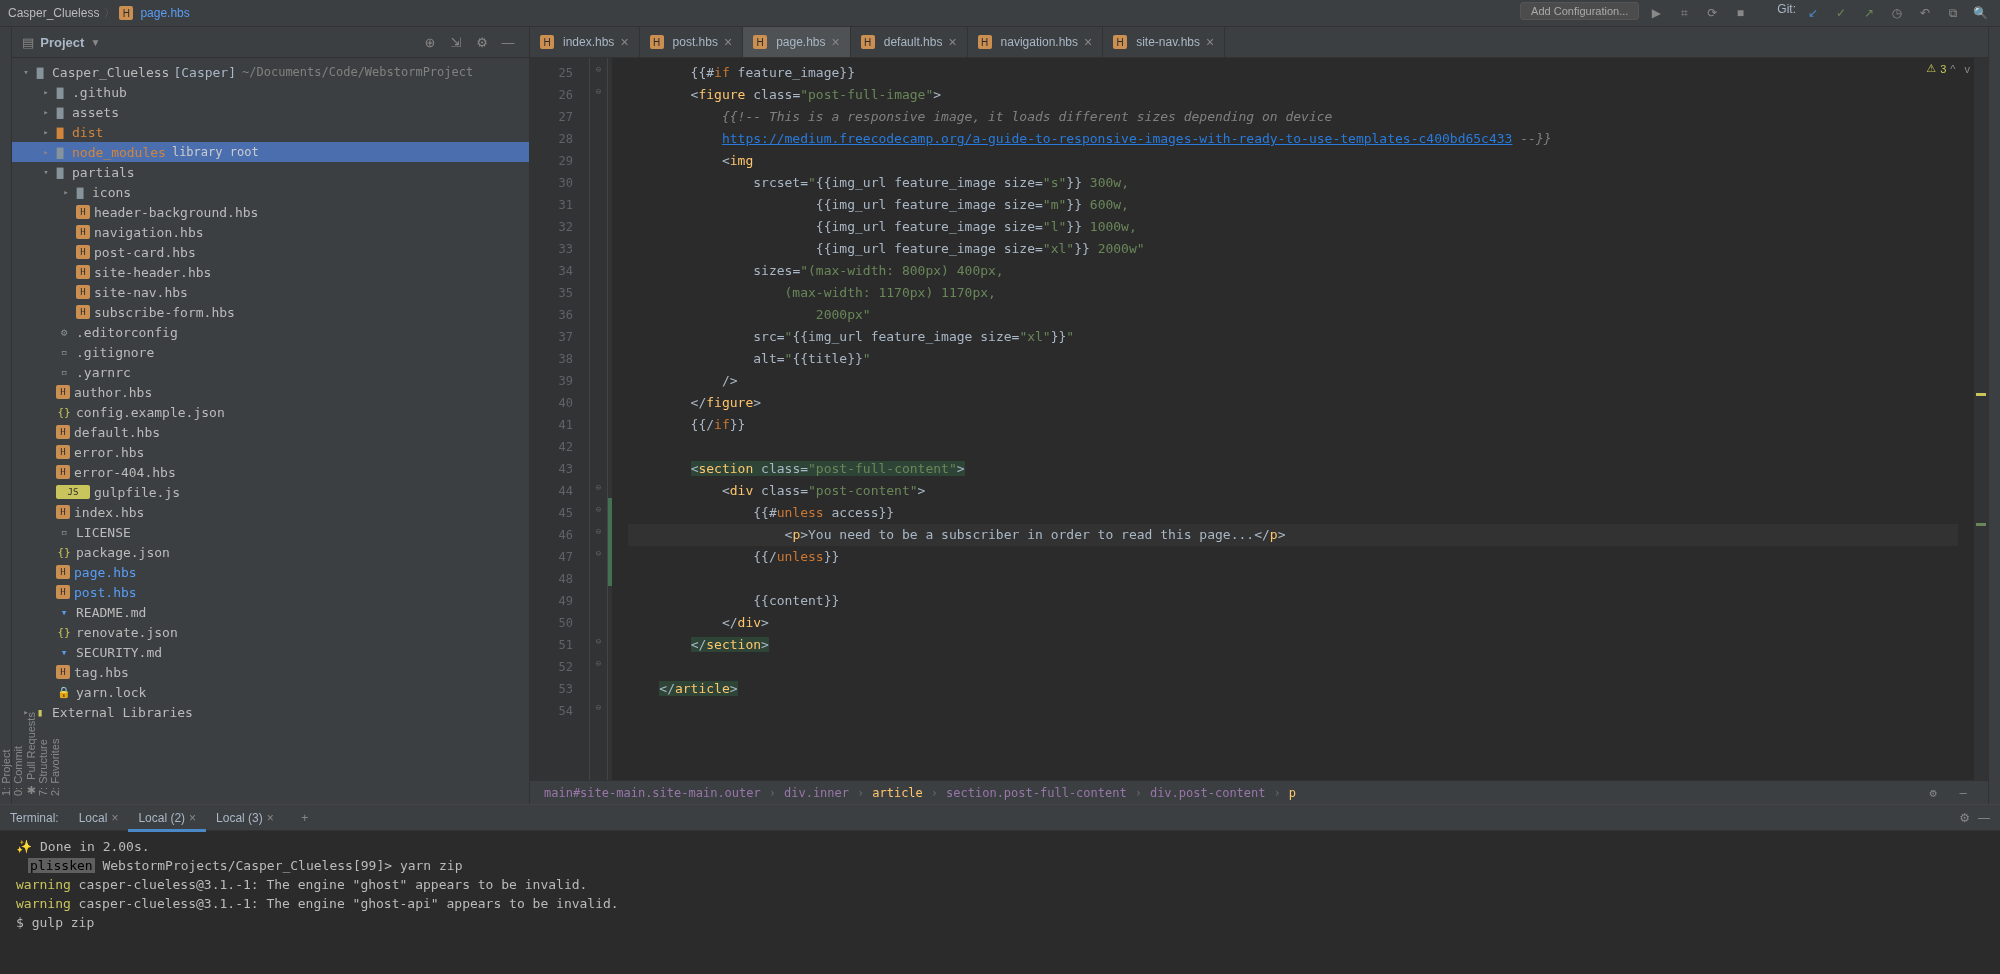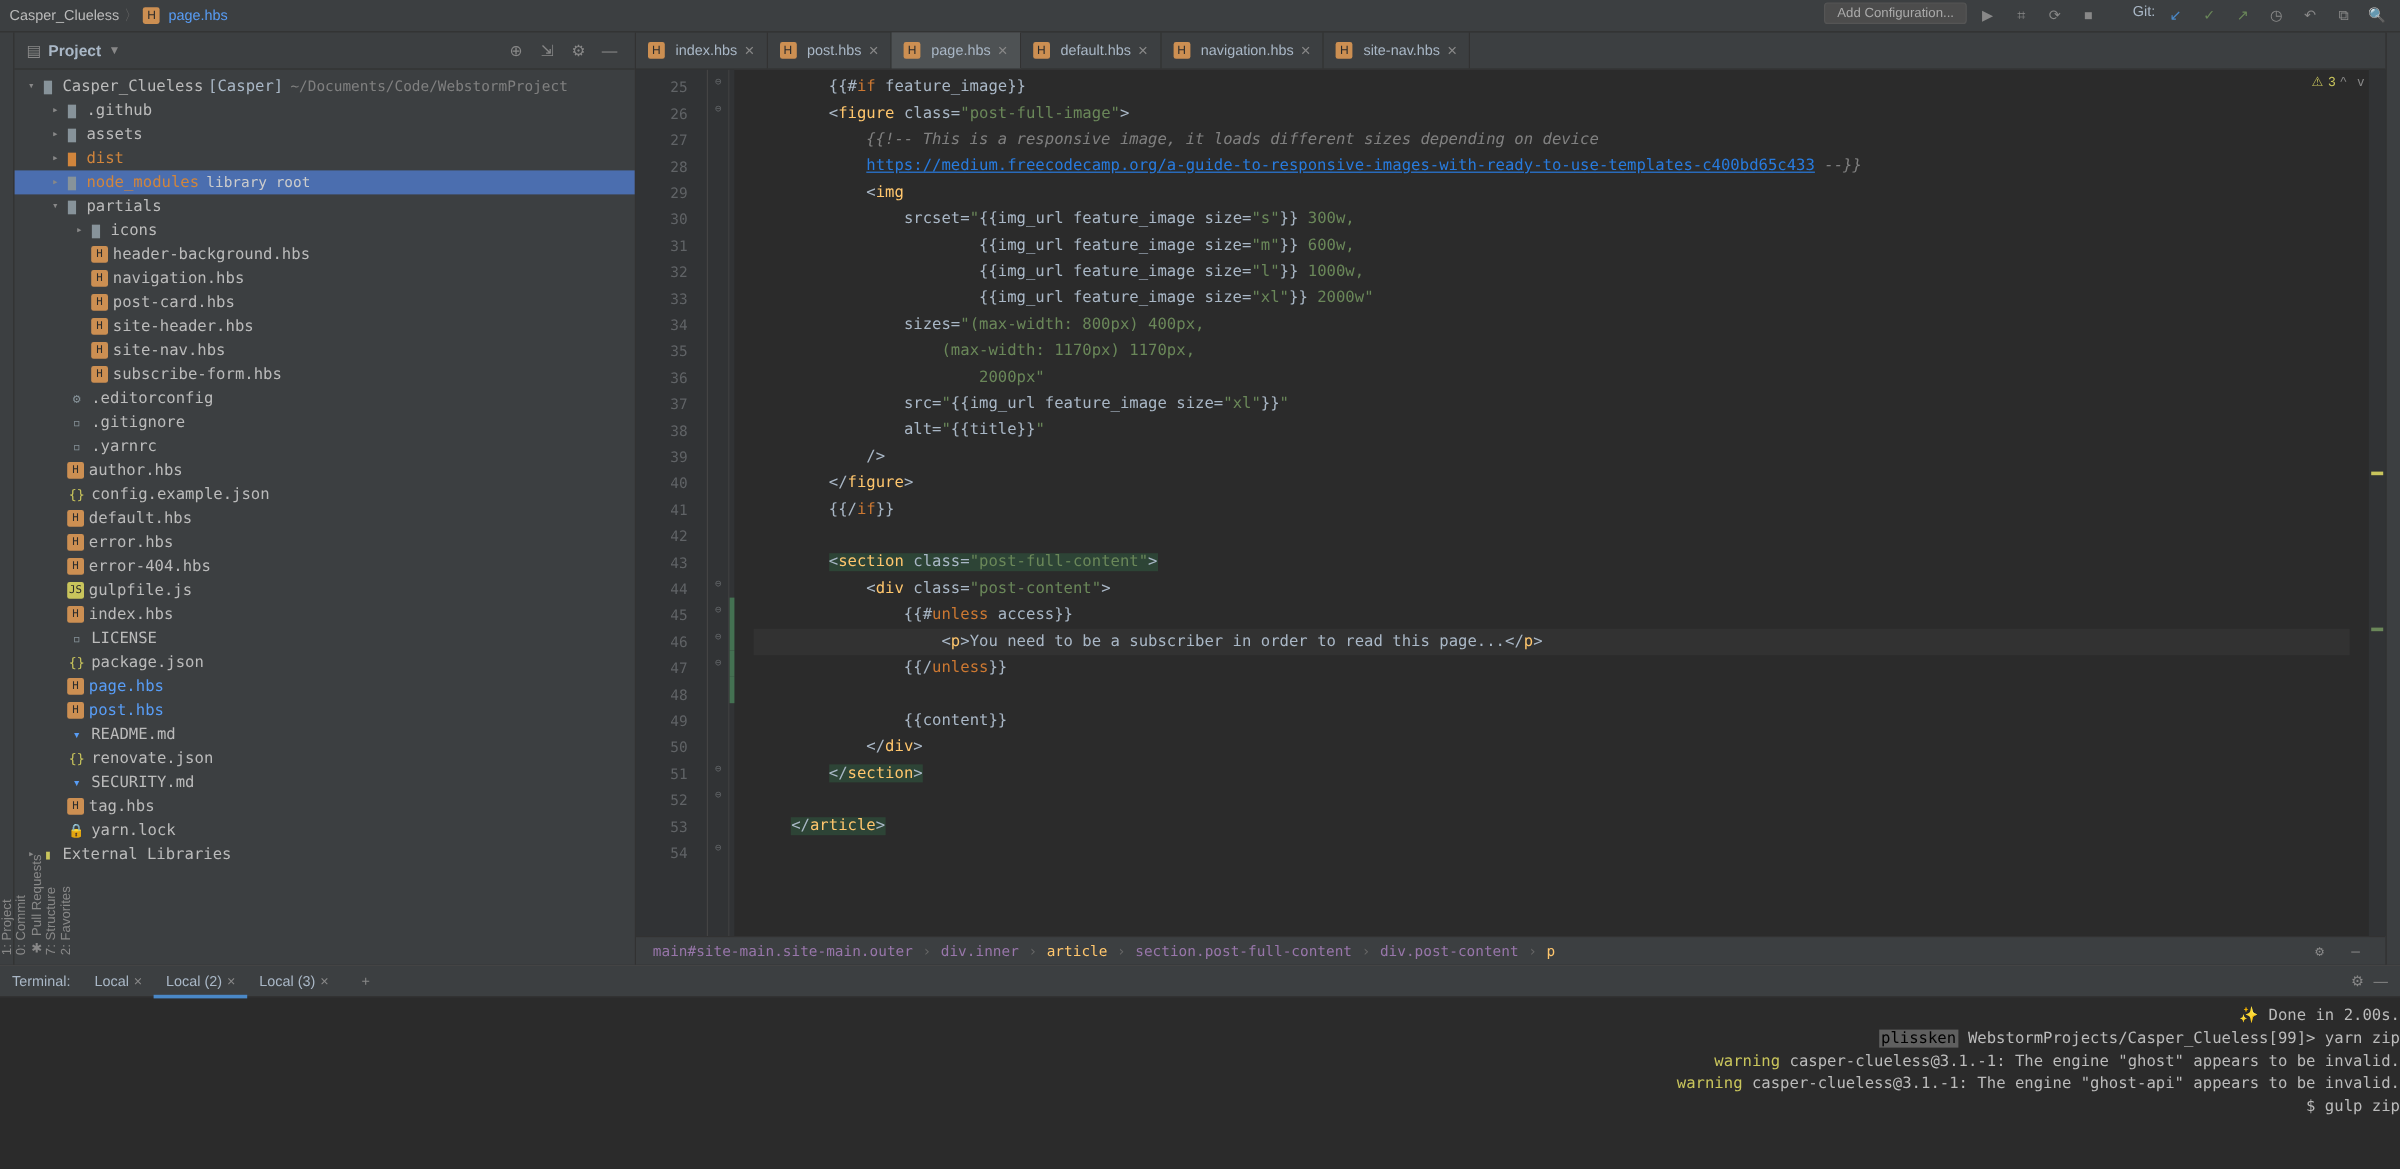--- a/index.html
+++ b/index.html
@@ -110,21 +110,21 @@
 .tree-arrow { width: 12px; color: #888; font-size: 9px; text-align: center; }
 .tree-icon {
   width: 16px; height: 16px; margin-right: 4px;
   display: inline-flex; align-items: center; justify-content: center;
   font-size: 11px;
 }
 .folder-icon { color: #87939a; }
 .folder-icon.orange { color: #d1853c; }
 .file-icon { color: #87939a; }
 .file-icon.hbs { background: #cc8f52; color: #2b2b2b; width: 14px; height: 14px; border-radius: 2px; font-size: 9px; }
-.file-icon.js { background: #c9c55c; color: #2b2b2b; width: 14px; height: 14px; border-radius: 2px; font-size: 9px; }
+.file-icon.js { background: #c9c55c; color: #2b2b2b; width: 34px; height: 14px; border-radius: 2px; font-size: 9px; }
 .file-icon.md { color: #589df6; }
 .tree-label { color: #bbb; }
 .tree-label.blue { color: #589df6; }
 .tree-label.orange { color: #d1853c; }
 .tree-tag { color: #808080; margin-left: 6px; font-size: 12px; }
 
 
 .editor-area {
   flex: 1;
   display: flex;
@@ -252,21 +252,20 @@
 .ebc-item.orange { color: #ffc66d; }
 .ebc-sep { color: #666; }
 
 
 .terminal {
   height: 170px;
   background: #2b2b2b;
   border-top: 1px solid #444;
   display: flex;
   flex-direction: column;
-  text-align: right;
 }
 .term-tabs {
   height: 26px;
   background: #3c3f41;
   display: flex;
   align-items: center;
   padding: 0 10px;
   gap: 10px;
   font-size: 12px;
   border-bottom: 1px solid #323232;
@@ -276,21 +275,21 @@
   padding: 4px 10px;
   cursor: pointer;
 }
 .term-tab.active {
   border-bottom: 3px solid #4a88c7;
 }
 .term-close-x { color: #888; margin-left: 4px; }
 .term-icons { margin-left: auto; display: flex; gap: 8px; color: #888; }
 .term-body {
   flex: 1;
-  padding: 6px 0;
+  padding: 6px 16px;
   font-size: 13px;
   line-height: 19px;
   color: #bbb;
 }
 .t-green { color: #6a8759; }
 .t-yellow { color: #c9c55c; }
 .t-hostbox { background: #5f5f5f; color: #000; padding: 0 2px; margin-left: 12px; }
 </style>
 </head>
 <body>

